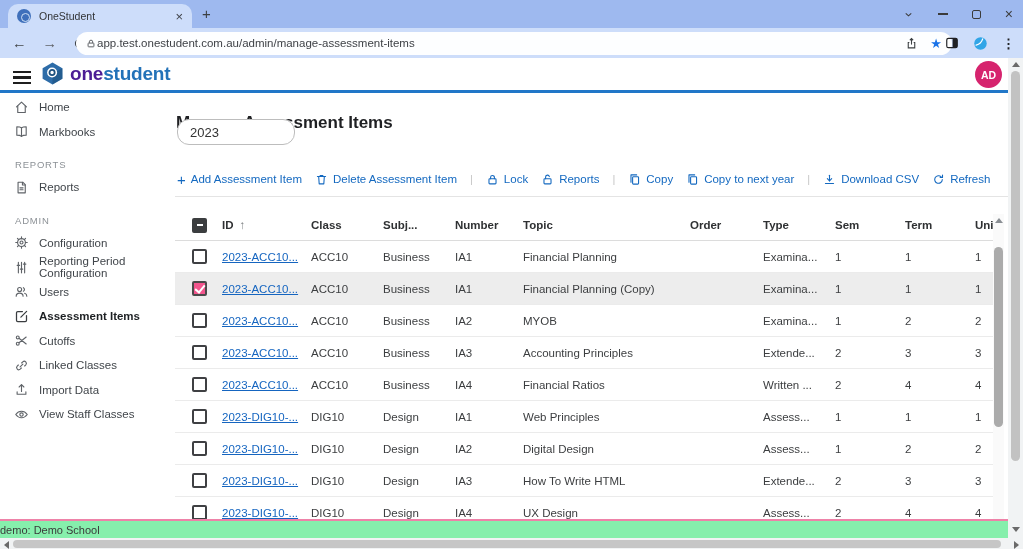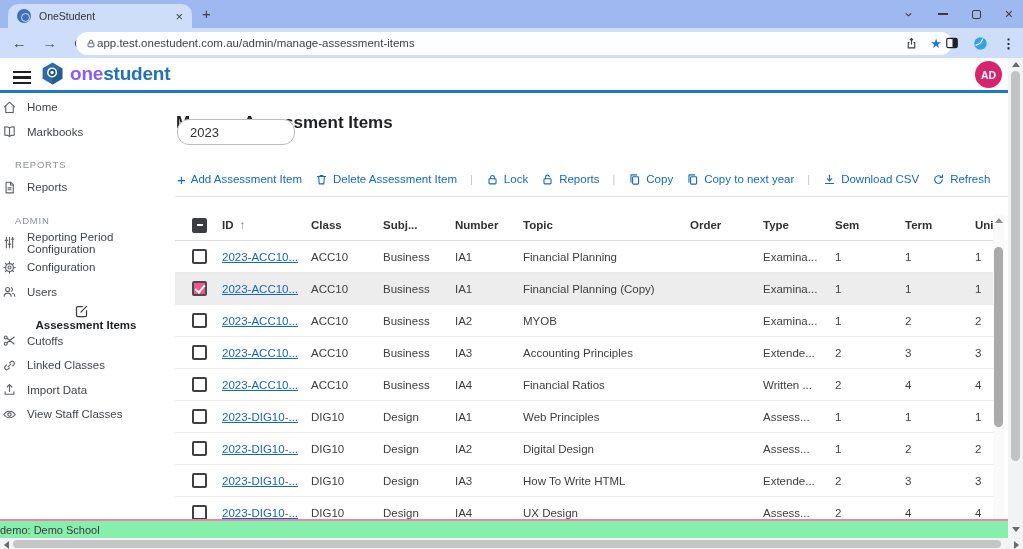--- a/index.html
+++ b/index.html
@@ -34,33 +34,33 @@
   .bar-right { position:absolute; right:8px; top:28px; height:30px; display:flex; align-items:center; gap:14px; }
   .dots { font-size:13px; color:#202124; font-weight:700; cursor:pointer; }
 
   
   .app-header { position:absolute; top:58px; left:0; width:1008px; height:35px; background:#fff;
                 border-bottom:3px solid #2177c8; }
   .hamburger { position:absolute; left:13px; top:10px; cursor:pointer; }
   .hamburger div { width:18px; height:2.2px; background:#1f1f1f; margin:3.1px 0; }
   .logo { position:absolute; left:40px; top:3px; display:flex; align-items:center; cursor:pointer; }
   .logo-text { font-size:19px; font-weight:700; letter-spacing:-0.2px; margin-left:5px; }
-  .logo-one { color:#8b5cf6; }
+  .logo-one { color:#4c1d95; }
   .logo-student { color:#2372b8; }
   .avatar { position:absolute; right:6px; top:3px; width:27px; height:27px; border-radius:50%;
             background:#d6246e; color:#fff; font-size:10.5px; font-weight:700;
             display:flex; align-items:center; justify-content:center; cursor:pointer; }
 
   
   .sidebar { position:absolute; top:93px; left:0; width:170px; height:426px; background:#fff; padding-top:2px; }
-  .side-item { display:flex; align-items:center; height:24.5px; padding-left:2px;
+  .side-item { display:flex; align-items:center; height:24.5px; padding-left:14px;
                color:#40454a; font-size:11.5px; cursor:pointer; }
   .side-item svg { width:15px; height:15px; margin-right:10px; stroke:#5f6368; fill:none;
                    stroke-width:1.8; stroke-linecap:round; stroke-linejoin:round; flex:none; }
-  .side-item.active { font-weight:700; color:#1d2023;flex-direction:column; }
+  .side-item.active { font-weight:700; color:#1d2023; }
   .side-item.active svg { stroke:#3a3d40; stroke-width:2; }
   .side-section { padding:15px 0 5px 15px; font-size:9.5px; color:#8c9196; letter-spacing:.8px; }
 
   
   .main { position:absolute; left:175px; top:93px; width:833px; height:426px; background:#fff; }
   .page-title { position:absolute; left:1px; top:20px; font-size:17px; font-weight:700; color:#1f2023; }
   .year-input { position:absolute; left:2px; top:26px; width:118px; height:26px;
                 border:1px solid #bdbdbd; border-radius:12px; font-size:13px; color:#333;
                 padding:0 12px; font-family:inherit; background:#fff; }
   .toolbar { position:absolute; left:2px; top:75px; height:22px; display:flex; align-items:center; gap:13px; }
@@ -229,32 +229,32 @@
       <svg viewBox="0 0 24 24">
           <path d="M6.5 3.5H14l4 4v13H6.5z"></path>
           <path d="M13.5 3.5V8H18"></path>
           <path d="M9.5 12.5h5M9.5 15.5h5"></path>
         </svg>
       <span>Reports</span>
     </div>
     <div class="side-section">ADMIN</div>
     <div class="side-item">
       <svg viewBox="0 0 24 24">
-          <path d="M7 3.5v17M12 3.5v17M17 3.5v17"></path>
-          <path d="M5 8.5h4M10 14.5h4M15 6.5h4"></path>
-        </svg>
-      <span>Reporting Period Configuration</span>
-    </div>
-    <div class="side-item">
-      <svg viewBox="0 0 24 24">
           <circle cx="12" cy="12" r="6.3"></circle>
           <circle cx="12" cy="12" r="2.4"></circle>
           <path d="M12 2.8v3M12 18.2v3M2.8 12h3M18.2 12h3M5.5 5.5l2.1 2.1M16.4 16.4l2.1 2.1M18.5 5.5l-2.1 2.1M7.6 16.4l-2.1 2.1"></path>
         </svg>
       <span>Configuration</span>
+    </div>
+    <div class="side-item">
+      <svg viewBox="0 0 24 24">
+          <path d="M7 3.5v17M12 3.5v17M17 3.5v17"></path>
+          <path d="M5 8.5h4M10 14.5h4M15 6.5h4"></path>
+        </svg>
+      <span>Reporting Period Configuration</span>
     </div>
     <div class="side-item">
       <svg viewBox="0 0 24 24">
           <circle cx="9" cy="8.7" r="3.2"></circle>
           <path d="M3.5 19.5c0-3.2 2.5-5 5.5-5s5.5 1.8 5.5 5"></path>
           <path d="M15 5.9a3.2 3.2 0 0 1 0 5.7"></path>
           <path d="M17 14.9c2.2.6 3.5 2.2 3.5 4.6"></path>
         </svg>
       <span>Users</span>
     </div>

